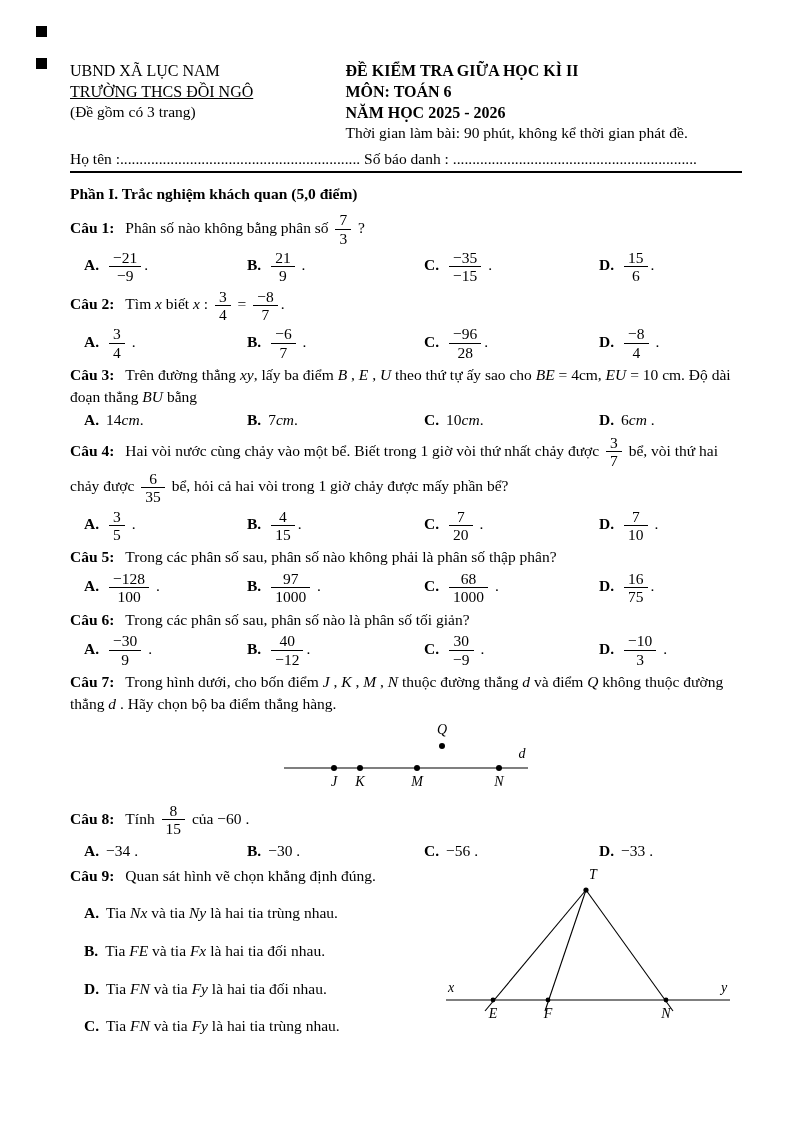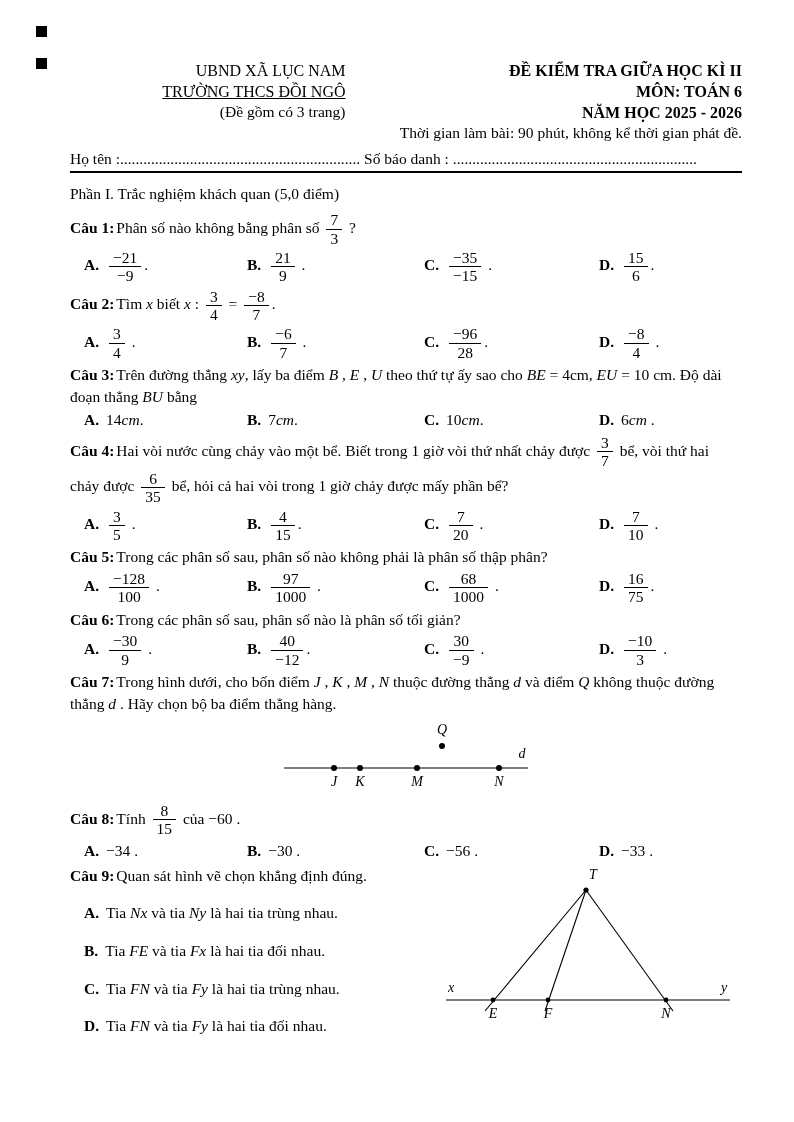--- a/index.html
+++ b/index.html
@@ -5,32 +5,32 @@
   html,body{margin:0;padding:0;background:#ffffff}
   .page{
     width:794px;height:1122px;margin:0 auto;background:#fff;color:#000;
     position:relative;box-sizing:border-box;
     padding:24px 52px 14px 70px;
     font-family:"Liberation Serif",serif;font-size:15.5px;line-height:1.4;
     overflow:hidden;
   }
   .corner-mark{position:absolute;left:36px;width:11px;height:11px;background:#000}
   .header{display:flex;margin-top:36px}
-  .h-left{width:41%;text-align:right}
-  .h-right{width:59%;text-align:right}
+  .h-left{width:41%;text-align:left}
+  .h-right{width:59%;text-align:left}
   .h-line{font-size:16px;line-height:1.32}
   .bold{font-weight:bold}
   .school{font-weight:normal;text-decoration:underline}
   .smalltxt{font-size:15.5px}
   .info-line{margin-top:4px;white-space:nowrap;overflow:hidden}
   .rule{border-top:2.5px solid #000;margin-top:2px}
-  .part-title{font-weight:normal;margin:10px 0 6px}
+  .part-title{font-weight:bold;margin:10px 0 6px}
   .question{margin-bottom:2px}
   .q-body{margin:2px 0}
-  .q-label{font-weight:bold;margin-right:2px}
+  .q-label{font-weight:bold;margin-right:11px}
   .options{display:grid;grid-template-columns:163px 177px 175px auto;
     padding-left:14px;align-items:center;margin:1px 0 3px}
   .opt{display:block}
   .opt-label{font-weight:bold;margin-right:7px}
   .frac{display:inline-flex;flex-direction:column;text-align:center;
     vertical-align:middle;margin:0 3px;line-height:1.12}
   .frac .den{border-top:1.2px solid #000}
   .frac .num,.frac .den{padding:0 4px;display:block}
   .var{font-style:italic}
   .fig-center{text-align:center;margin:6px 0 0}
@@ -236,22 +236,22 @@
       <span class="opt"><b class="opt-label">C.</b><span>−56 .</span></span>
       <span class="opt"><b class="opt-label">D.</b><span>−33 .</span></span>
     </div>
   </section>
 
   <section class="question q9">
     <p class="q-body"><b class="q-label">Câu 9:</b><span>Quan sát hình vẽ chọn khẳng định đúng.</span></p>
     <div class="options-stack">
       <span class="opt"><b class="opt-label">A.</b><span>Tia <i class="var">Nx</i> và tia <i class="var">Ny</i> là hai tia trùng nhau.</span></span>
       <span class="opt"><b class="opt-label">B.</b><span>Tia <i class="var">FE</i> và tia <i class="var">Fx</i> là hai tia đối nhau.</span></span>
+      <span class="opt"><b class="opt-label">D.</b><span>Tia <i class="var">FN</i> và tia <i class="var">Fy</i> là hai tia đối nhau.</span></span>
       <span class="opt"><b class="opt-label">C.</b><span>Tia <i class="var">FN</i> và tia <i class="var">Fy</i> là hai tia trùng nhau.</span></span>
-      <span class="opt"><b class="opt-label">D.</b><span>Tia <i class="var">FN</i> và tia <i class="var">Fy</i> là hai tia đối nhau.</span></span>
     </div>
     <svg class="fig9" width="300" height="160" viewBox="0 0 300 160">
       <line class="ln" x1="8" y1="135" x2="292" y2="135"></line>
       <line class="ln" x1="148" y1="25" x2="47" y2="146"></line>
       <line class="ln" x1="148" y1="25" x2="107" y2="146"></line>
       <line class="ln" x1="148" y1="25" x2="235" y2="146"></line>
       <circle cx="148" cy="25" r="2.6"></circle>
       <circle cx="55" cy="135" r="2.4"></circle>
       <circle cx="110" cy="135" r="2.4"></circle>
       <circle cx="228" cy="135" r="2.4"></circle>

